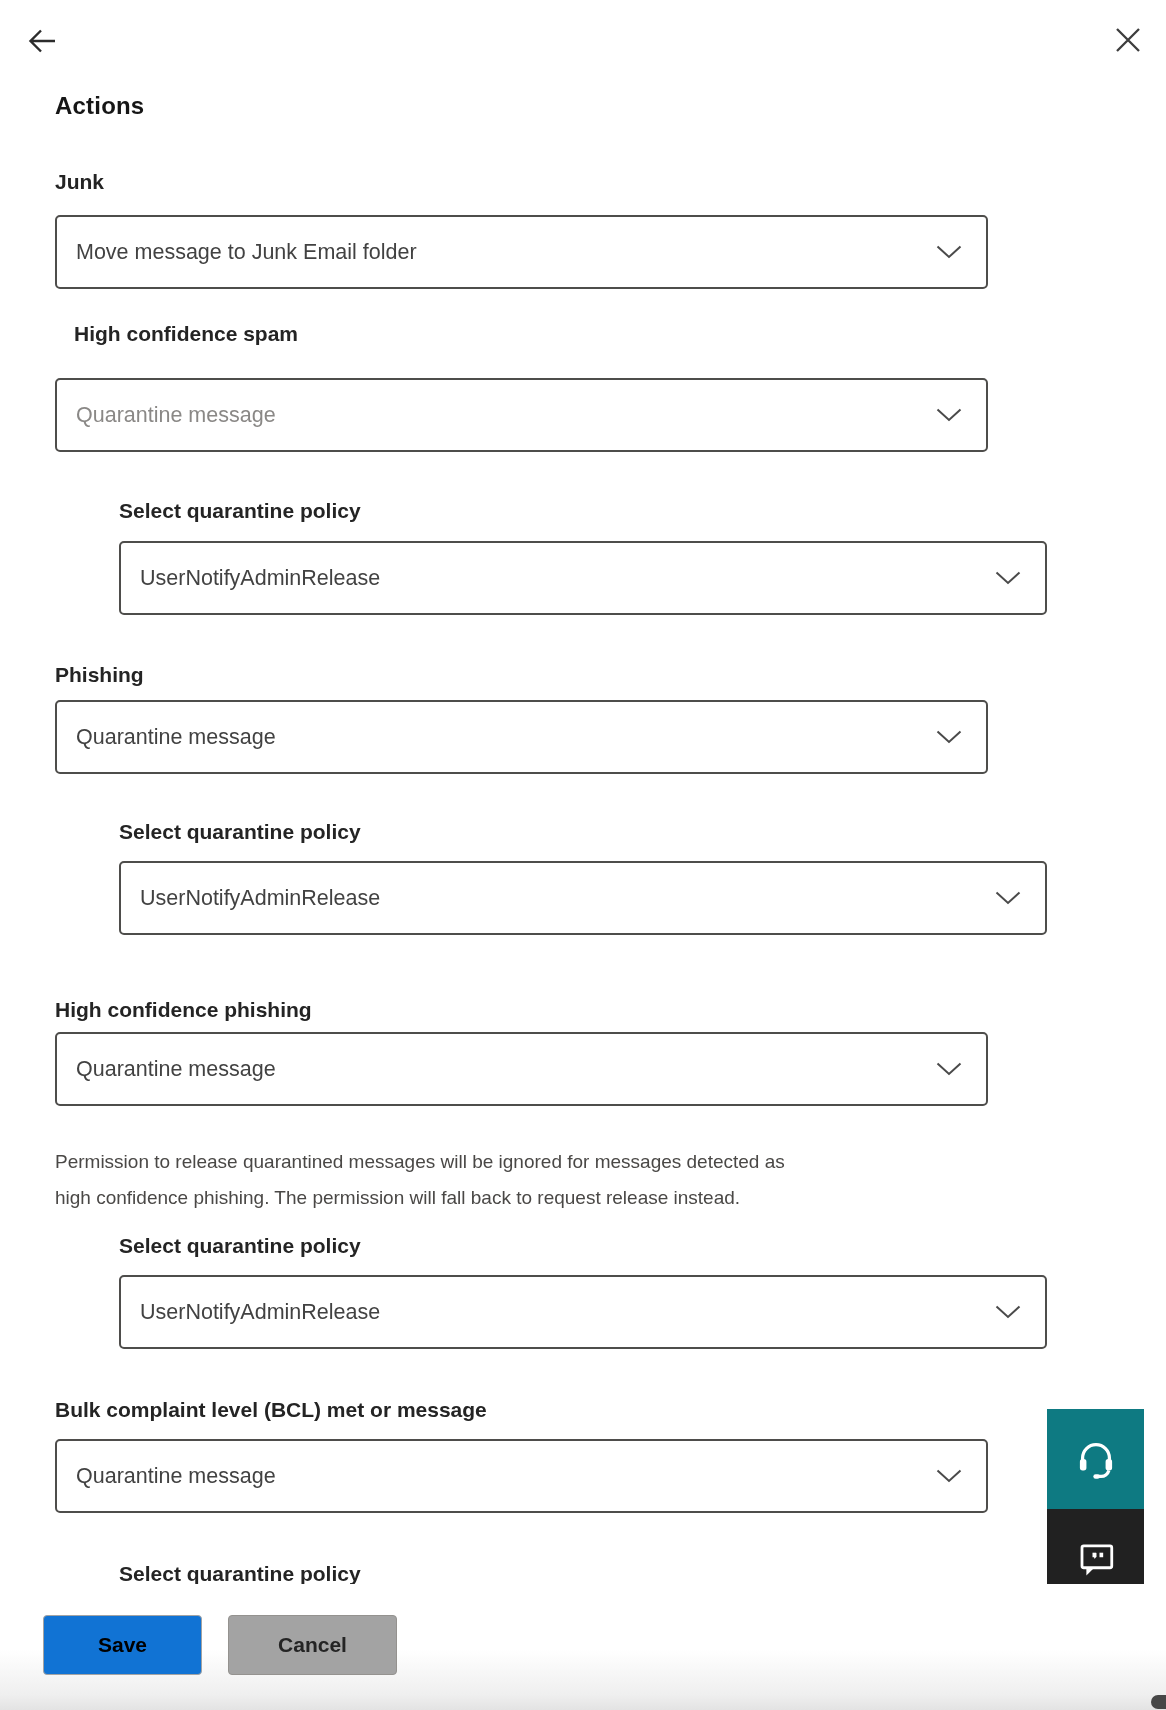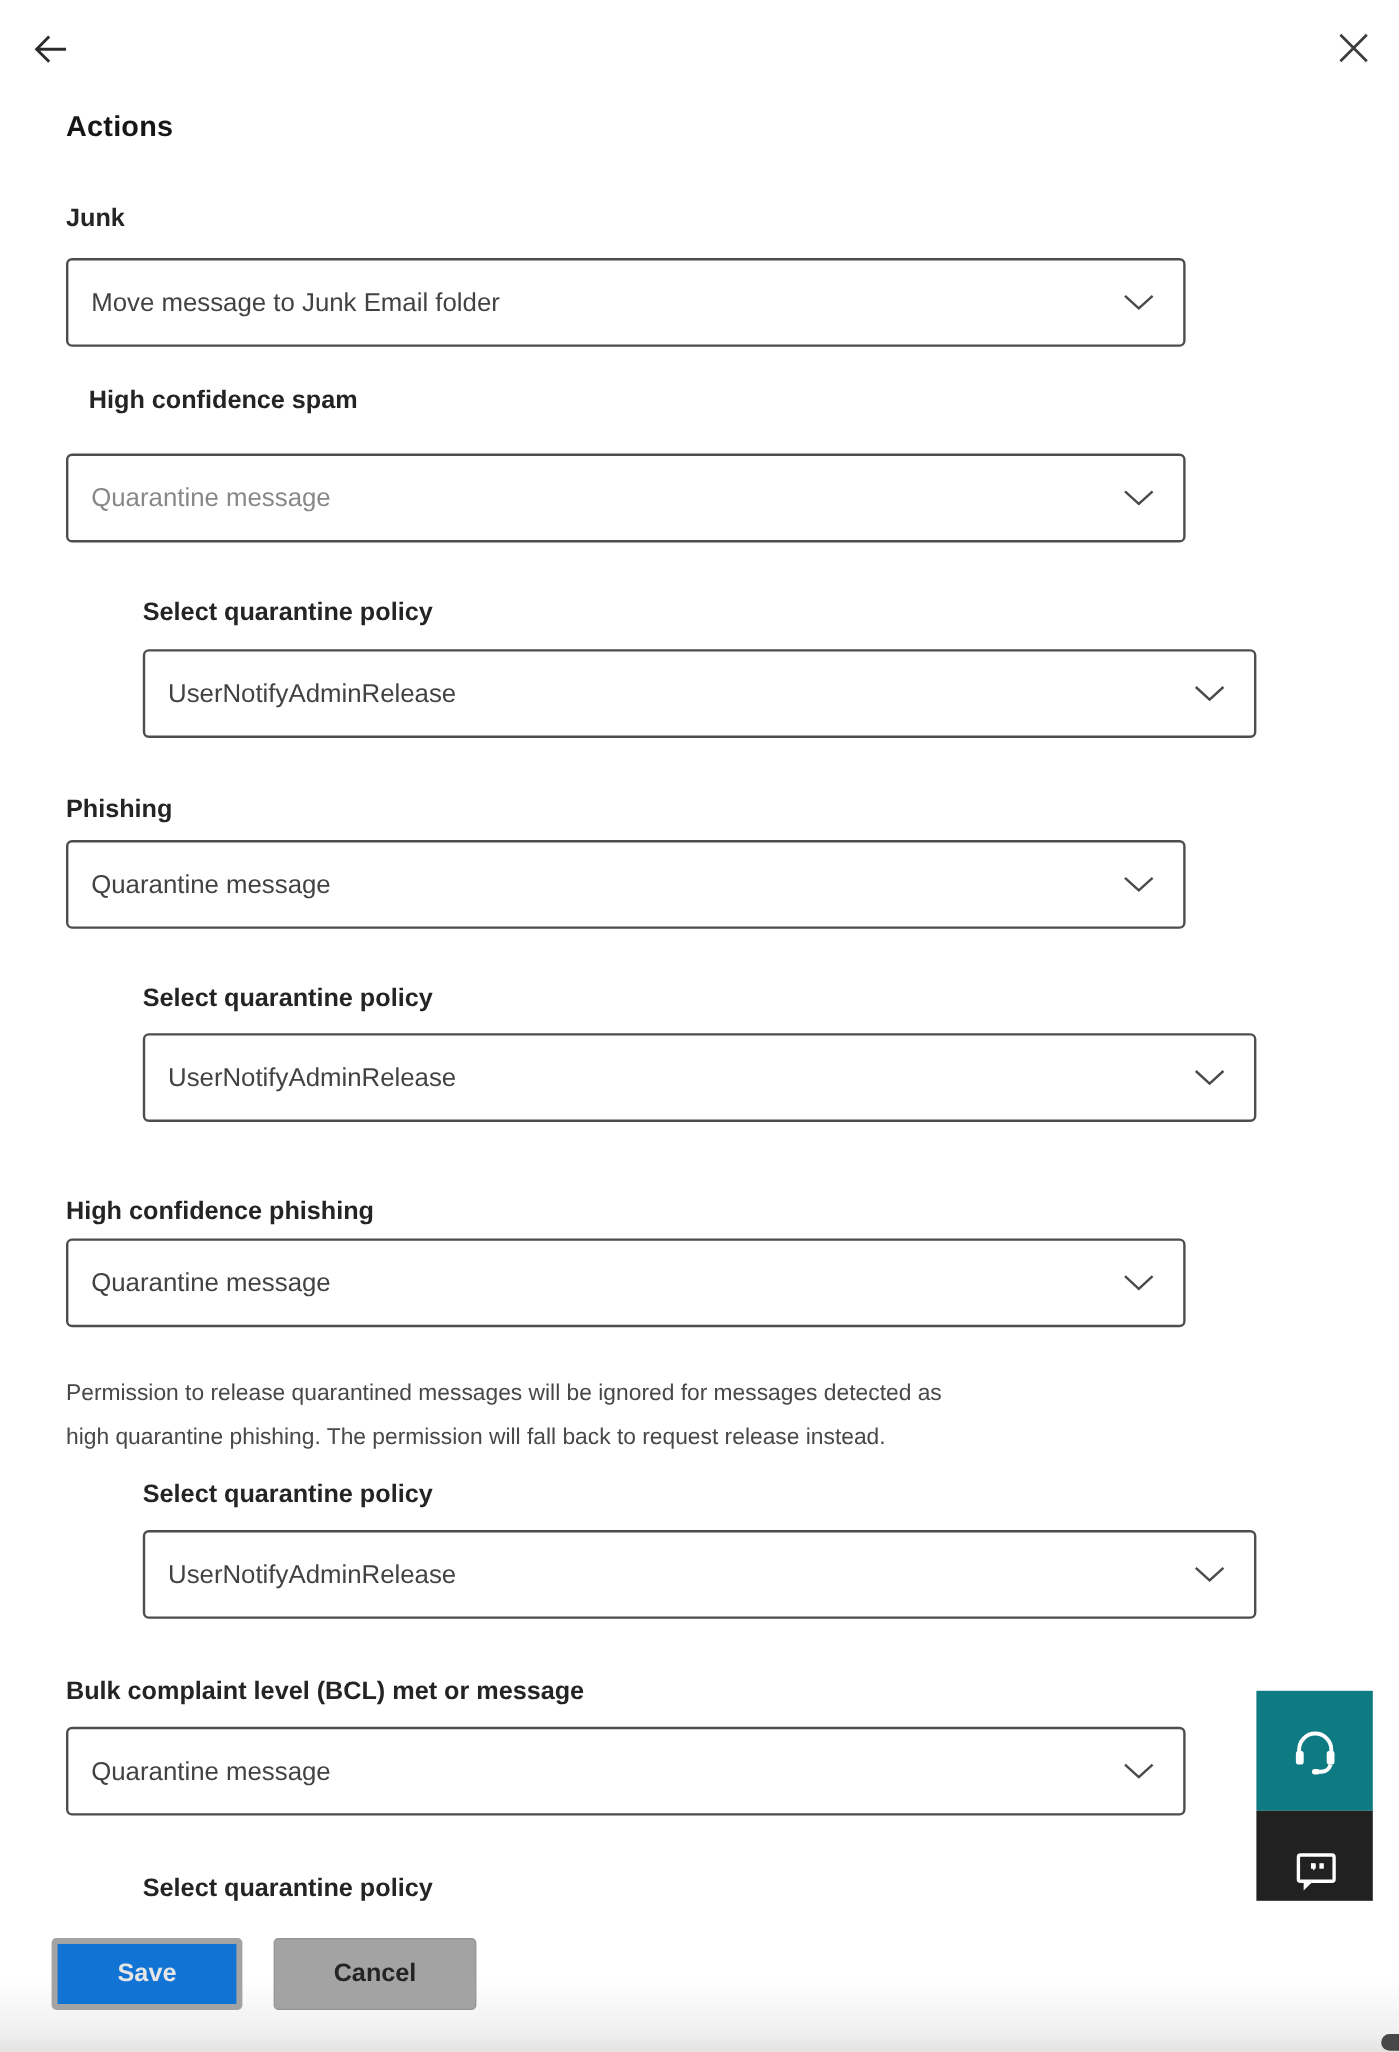--- a/index.html
+++ b/index.html
@@ -21,21 +21,21 @@
   .note{position:absolute;left:55px;top:1144px;font-size:19px;color:#4a4846;line-height:36px;}
   .footer{
     position:absolute;left:0;top:1584px;width:1166px;height:126px;
     background:linear-gradient(180deg,#ffffff 0%,#ffffff 52%,#efefef 88%,#e3e3e3 100%);
   }
   .btn{
     position:absolute;box-sizing:border-box;height:60px;border-radius:4px;
     font-family:"Liberation Sans",sans-serif;font-size:21px;font-weight:600;cursor:pointer;
     display:flex;align-items:center;justify-content:center;
   }
-  .btn-primary{left:43px;top:1615px;width:159px;background:#1173d4;border:5px solid #a3a3a3;color:#e5e5e5;}
+  .btn-primary{left:43px;top:1615px;width:159px;background:#1173d4;border:1px solid #a3a3a3;color:#000000;}
   .btn-secondary{left:228px;top:1615px;width:169px;background:#a3a3a3;border:1px solid #94928f;color:#242424;}
   .float-btn{position:absolute;left:1047px;width:97px;height:100px;border:none;display:flex;align-items:center;justify-content:center;cursor:pointer;padding:0;}
   .float-help{top:1409px;background:#0e7a82;}
   .float-feedback{top:1509px;background:#212121;}
   .pointer-artifact{position:absolute;left:1151px;top:1695px;width:15px;height:14px;background:#474747;border-radius:8px 0 0 8px;}
 </style>
 </head>
 <body>
 
 <div id="screen">
@@ -97,21 +97,21 @@
   <div class="flabel" style="left:55px;top:998px;">High confidence phishing</div>
   <div class="dd" style="left:55px;top:1032px;width:933px;">
     <span class="dd-value">Quarantine message</span>
     <svg class="chev" width="26" height="14" viewBox="0 0 26 14" fill="none">
         <path d="M1.5 1.5 L13 12 L24.5 1.5" stroke="#4a4a4a" stroke-width="2" fill="none"></path>
       </svg>
   </div>
 
   <div class="note">
     <div>Permission to release quarantined messages will be ignored for messages detected as</div>
-    <div>high quarantine phishing. The permission will fall back to request release instead.</div>
+    <div>high confidence phishing. The permission will fall back to request release instead.</div>
   </div>
 
   <div class="flabel" style="left:119px;top:1234px;">Select quarantine policy</div>
   <div class="dd" style="left:119px;top:1275px;width:928px;">
     <span class="dd-value">UserNotifyAdminRelease</span>
     <svg class="chev" width="26" height="14" viewBox="0 0 26 14" fill="none">
         <path d="M1.5 1.5 L13 12 L24.5 1.5" stroke="#4a4a4a" stroke-width="2" fill="none"></path>
       </svg>
   </div>
 

